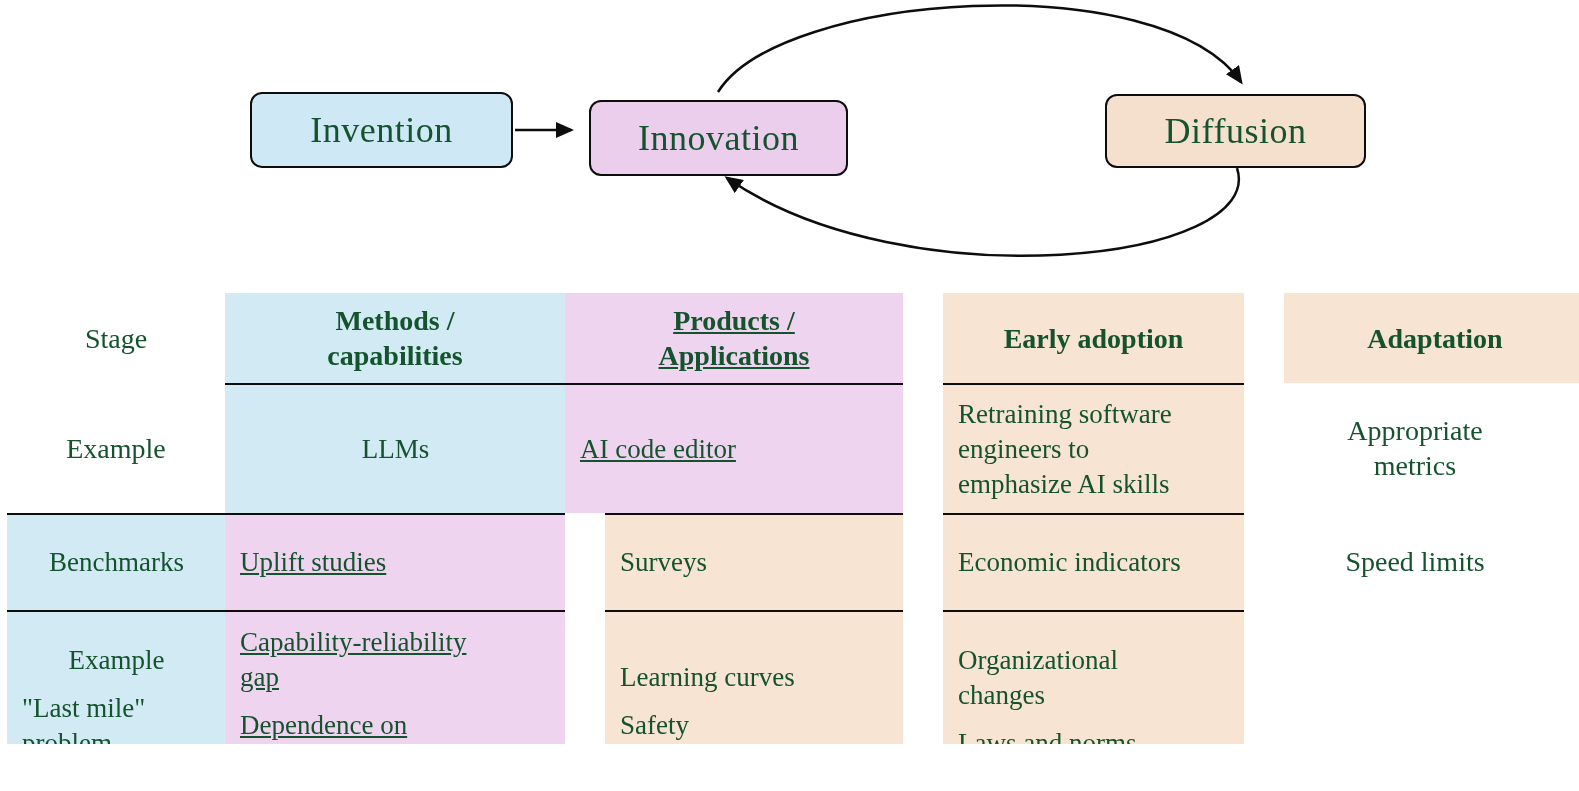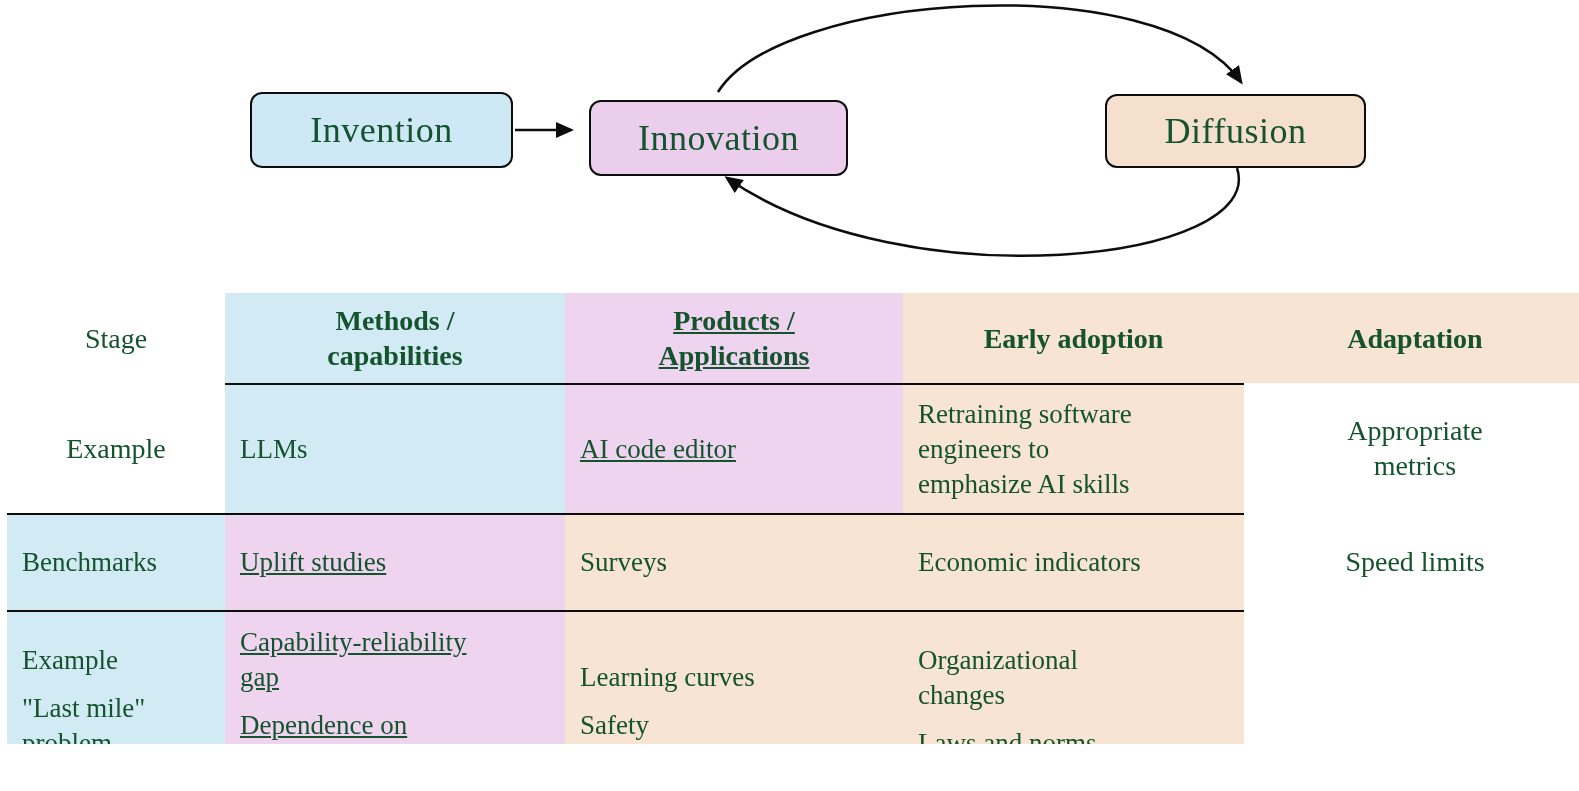--- a/index.html
+++ b/index.html
@@ -19,23 +19,23 @@
   #node-innovation{left:589px;top:92px;width:259px;height:76px;background:#ebcdec;margin-top:8px;}
   #node-diffusion {left:1105px;top:94px;width:261px;height:74px;background:#f5dfcd;}
   
   #stage-table{
     position:absolute;left:7px;top:293px;width:1579px;height:498px;
     display:grid;
     grid-template-columns:218px 340px 338px 341px 342px;
     grid-template-rows:90px 130px 97px 181px;
   }
   .cell{box-sizing:border-box;}
-  .col-blue {background:#d2eaf4;}
+  .col-blue {background:#d2eaf4;align-items:center;}
   .col-pink {background:#eed4ee;text-decoration:underline;}
-  .col-peach{background:#f7e4d3;}
+  .col-peach{background:#f7e4d3;margin-left:40px;}
   .header-cell{
     display:flex;align-items:center;justify-content:center;text-align:center;
     font-weight:bold;font-size:28px;line-height:35px;white-space:pre-line;
   }
   .label-cell{
     display:flex;align-items:center;justify-content:center;text-align:center;
     font-size:28px;line-height:35px;white-space:pre-line;background:#ffffff;
   }
   .body-cell{
     border-top:2px solid #0d0d0d;

